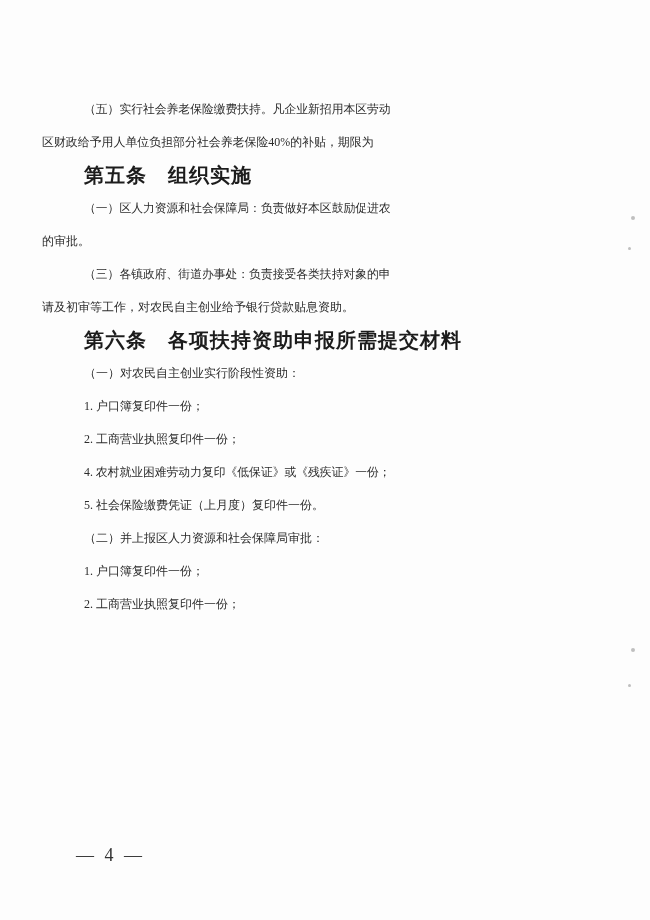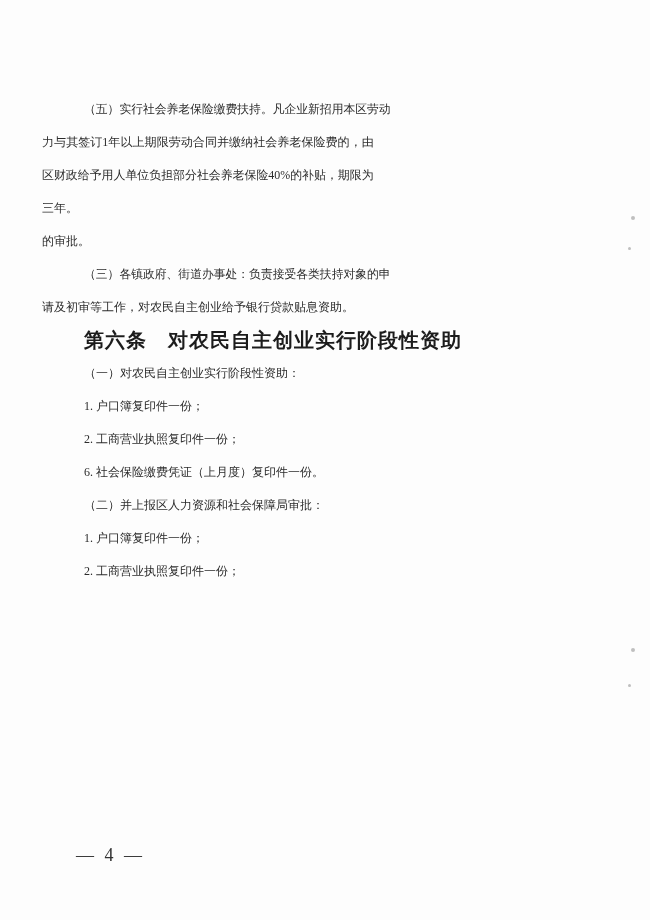--- a/index.html
+++ b/index.html
@@ -71,31 +71,32 @@
   .speck.s2 { left: 628px; top: 247px; width: 3px; height: 3px; }
   .speck.s3 { left: 631px; top: 648px; width: 4px; height: 4px; }
   .speck.s4 { left: 628px; top: 684px; width: 3px; height: 3px; }
 </style>
 </head>
 <body>
 
 <div class="sheet">
   <div class="doc">
       <div class="line body first"><span class="line-text" style="transform: scaleX(0.9827);">（五）实行社会养老保险缴费扶持。凡企业新招用本区劳动</span></div>
-      <div class="line body"><span class="line-text" style="transform: scaleX(1.0055);">力与其签订1年以上期限劳动合同并缴纳社会养老保险费的，由</span></div>
       <div class="line body"><span class="line-text" style="transform: scaleX(0.9928);">区财政给予用人单位负担部分社会养老保险40%的补贴，期限为</span></div>
-      <div class="line body"><span class="line-text">三年。</span></div>
+      <div class="line heading first"><span class="line-text">第五条　组织实施</span></div>
+      <div class="line body first"><span class="line-text" style="transform: scaleX(0.9827);">（一）区人力资源和社会保障局：负责做好本区鼓励促进农</span></div>
       <div class="line body"><span class="line-text">的审批。</span></div>
       <div class="line body first"><span class="line-text" style="transform: scaleX(0.9827);">（三）各镇政府、街道办事处：负责接受各类扶持对象的申</span></div>
       <div class="line body"><span class="line-text">请及初审等工作，对农民自主创业给予银行贷款贴息资助。</span></div>
-      <div class="line heading first"><span class="line-text">第六条　对农民自主创业实行阶段性资助</span></div>
+      <div class="line heading first"><span class="line-text">第六条　各项扶持资助申报所需提交材料</span></div>
       <div class="line body first"><span class="line-text">（一）对农民自主创业实行阶段性资助：</span></div>
       <div class="line body first"><span class="line-text">1. 户口簿复印件一份；</span></div>
       <div class="line body first"><span class="line-text">2. 工商营业执照复印件一份；</span></div>
-      <div class="line body first"><span class="line-text">6. 社会保险缴费凭证（上月度）复印件一份。</span></div>
+      <div class="line body first"><span class="line-text" style="transform: scaleX(0.9827);">4. 农村就业困难劳动力复印《低保证》或《残疾证》一份；</span></div>
+      <div class="line body first"><span class="line-text">5. 社会保险缴费凭证（上月度）复印件一份。</span></div>
       <div class="line body first"><span class="line-text">（二）并上报区人力资源和社会保障局审批：</span></div>
       <div class="line body first"><span class="line-text">1. 户口簿复印件一份；</span></div>
       <div class="line body first"><span class="line-text">2. 工商营业执照复印件一份；</span></div>
     </div>
   <div class="page-number">— 4 —</div>
   <div class="speck s1"></div>
   <div class="speck s2"></div>
   <div class="speck s3"></div>
   <div class="speck s4"></div>
 </div>

